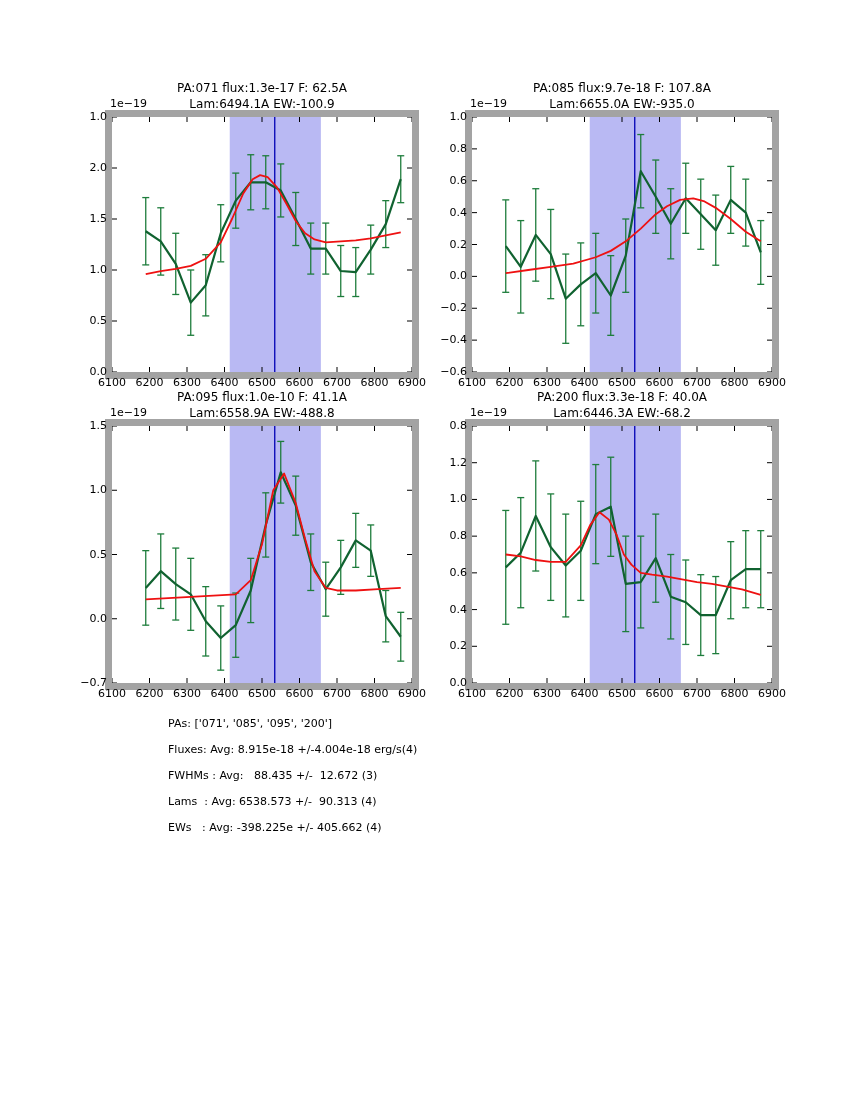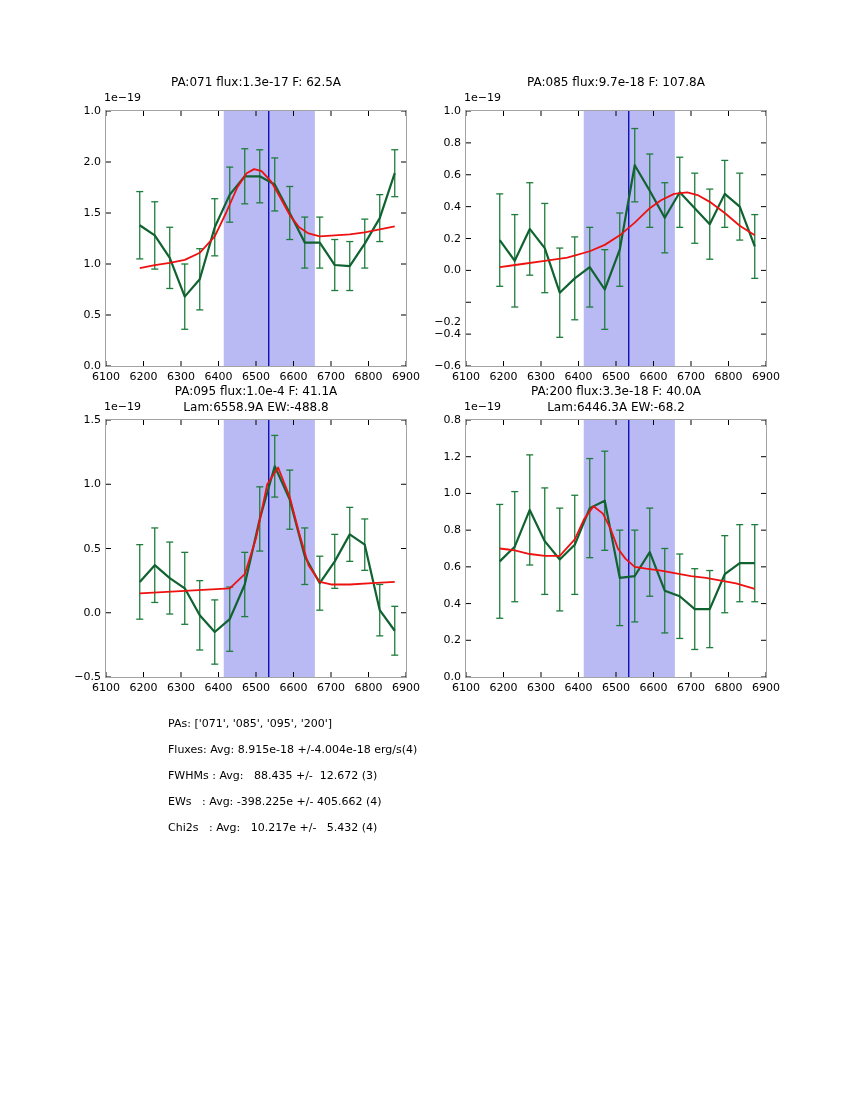--- a/index.html
+++ b/index.html
@@ -2,21 +2,21 @@
 <html><head>
 <meta charset="utf-8">
 <style>
   html,body{margin:0;padding:0;}
   body{
     width:850px;height:1100px;background:#ffffff;position:relative;
     font-family:"DejaVu Sans","Liberation Sans",sans-serif;color:#000;
     overflow:hidden;
   }
   .figure{position:absolute;left:0;top:0;width:850px;height:1100px;}
-  .axes{position:absolute;border:1px solid #a3a3a3;box-sizing:content-box;background:transparent;}
+  .axes{position:absolute;border:7px solid #a3a3a3;box-sizing:content-box;background:transparent;}
   .ax0{left:105px;top:110px;width:300px;height:255px;}
   .ax1{left:465px;top:110px;width:300px;height:255px;}
   .ax2{left:105px;top:419px;width:300px;height:257px;}
   .ax3{left:465px;top:419px;width:300px;height:257px;}
   .axes svg{position:absolute;left:0;top:0;display:block;}
   .title{position:absolute;left:-70px;right:-70px;text-align:center;font-size:12px;line-height:14px;white-space:pre;}
   .t1{top:-36px;}
   .t2{top:-20px;}
   .offset{position:absolute;left:-2px;top:-20px;font-size:11px;}
   .xtick{position:absolute;width:44px;text-align:center;font-size:11px;line-height:13px;}
@@ -24,20 +24,21 @@
   .summary{position:absolute;left:168px;top:711px;}
   .sline{font-size:11px;line-height:26px;white-space:pre;}
 </style>
 </head>
 <body>
 
 <div class="figure">
 
   <div class="axes ax0">
     <div class="title t1">PA:071 flux:1.3e-17 F: 62.5A</div>
+    <div class="title t2">Lam:6494.1A EW:-100.9</div>
     <div class="offset">1e−19</div>
   <svg width="300" height="255">
         <rect x="117.75" y="0" width="91.125" height="255" fill="#b9b9f3"></rect>
         <line x1="162.75" y1="0" x2="162.75" y2="255" stroke="#0000b4" stroke-width="1.3"></line>
         <g>
           <line x1="33.75" y1="80.58000000000001" x2="33.75" y2="147.90000000000003" stroke="#1e7d3c" stroke-width="1.3"></line>
           <line x1="30.25" y1="80.58000000000001" x2="37.25" y2="80.58000000000001" stroke="#1e7d3c" stroke-width="1.3"></line>
           <line x1="30.25" y1="147.90000000000003" x2="37.25" y2="147.90000000000003" stroke="#1e7d3c" stroke-width="1.3"></line>
         </g>
         <g>
@@ -172,20 +173,21 @@
       <div class="ytick" style="top: 248px;">0.0</div>
       <div class="ytick" style="top: 197px;">0.5</div>
       <div class="ytick" style="top: 146px;">1.0</div>
       <div class="ytick" style="top: 95px;">1.5</div>
       <div class="ytick" style="top: 44px;">2.0</div>
       <div class="ytick" style="top: -7px;">1.0</div>
     </div>
 
   <div class="axes ax1">
     <div class="title t1">PA:085 flux:9.7e-18 F: 107.8A</div>
+    <div class="title t2">Lam:6655.0A EW:-935.0</div>
     <div class="offset">1e−19</div>
   <svg width="300" height="255">
         <rect x="117.75" y="0" width="91.125" height="255" fill="#b9b9f3"></rect>
         <line x1="162.75" y1="0" x2="162.75" y2="255" stroke="#0000b4" stroke-width="1.3"></line>
         <g>
           <line x1="33.75" y1="82.875" x2="33.75" y2="175.3125" stroke="#1e7d3c" stroke-width="1.3"></line>
           <line x1="30.25" y1="82.875" x2="37.25" y2="82.875" stroke="#1e7d3c" stroke-width="1.3"></line>
           <line x1="30.25" y1="175.3125" x2="37.25" y2="175.3125" stroke="#1e7d3c" stroke-width="1.3"></line>
         </g>
         <g>
@@ -318,31 +320,31 @@
       <div class="xtick" style="left: 15.5px; top: 259px;">6200</div>
       <div class="xtick" style="left: 53px; top: 259px;">6300</div>
       <div class="xtick" style="left: 90.5px; top: 259px;">6400</div>
       <div class="xtick" style="left: 128px; top: 259px;">6500</div>
       <div class="xtick" style="left: 165.5px; top: 259px;">6600</div>
       <div class="xtick" style="left: 203px; top: 259px;">6700</div>
       <div class="xtick" style="left: 240.5px; top: 259px;">6800</div>
       <div class="xtick" style="left: 278px; top: 259px;">6900</div>
       <div class="ytick" style="top: 248px;">−0.6</div>
       <div class="ytick" style="top: 216.125px;">−0.4</div>
-      <div class="ytick" style="top: 184.25px; margin-top: 20px;">−0.2</div>
+      <div class="ytick" style="top: 184.25px;">−0.2</div>
       <div class="ytick" style="top: 152.375px;">0.0</div>
       <div class="ytick" style="top: 120.5px;">0.2</div>
       <div class="ytick" style="top: 88.625px;">0.4</div>
       <div class="ytick" style="top: 56.75px;">0.6</div>
       <div class="ytick" style="top: 24.875px;">0.8</div>
       <div class="ytick" style="top: -7px;">1.0</div>
     </div>
 
   <div class="axes ax2">
-    <div class="title t1">PA:095 flux:1.0e-4 F: 41.1A</div>
+    <div class="title t1">PA:095 flux:1.0e-10 F: 41.1A</div>
     <div class="title t2">Lam:6558.9A EW:-488.8</div>
     <div class="offset">1e−19</div>
   <svg width="300" height="257">
         <rect x="117.75" y="0" width="91.125" height="257" fill="#b9b9f3"></rect>
         <line x1="162.75" y1="0" x2="162.75" y2="257" stroke="#0000b4" stroke-width="1.3"></line>
         <g>
           <line x1="33.75" y1="124.64500000000001" x2="33.75" y2="199.175" stroke="#1e7d3c" stroke-width="1.3"></line>
           <line x1="30.25" y1="124.64500000000001" x2="37.25" y2="124.64500000000001" stroke="#1e7d3c" stroke-width="1.3"></line>
           <line x1="30.25" y1="199.175" x2="37.25" y2="199.175" stroke="#1e7d3c" stroke-width="1.3"></line>
         </g>
@@ -466,21 +468,21 @@
       </svg>
       <div class="xtick" style="left: -22px; top: 261px;">6100</div>
       <div class="xtick" style="left: 15.5px; top: 261px;">6200</div>
       <div class="xtick" style="left: 53px; top: 261px;">6300</div>
       <div class="xtick" style="left: 90.5px; top: 261px;">6400</div>
       <div class="xtick" style="left: 128px; top: 261px;">6500</div>
       <div class="xtick" style="left: 165.5px; top: 261px;">6600</div>
       <div class="xtick" style="left: 203px; top: 261px;">6700</div>
       <div class="xtick" style="left: 240.5px; top: 261px;">6800</div>
       <div class="xtick" style="left: 278px; top: 261px;">6900</div>
-      <div class="ytick" style="top: 250px;">−0.5</div>
+      <div class="ytick" style="top: 250px;">−0.7</div>
       <div class="ytick" style="top: 185.75px;">0.0</div>
       <div class="ytick" style="top: 121.5px;">0.5</div>
       <div class="ytick" style="top: 57.25px;">1.0</div>
       <div class="ytick" style="top: -7px;">1.5</div>
     </div>
 
   <div class="axes ax3">
     <div class="title t1">PA:200 flux:3.3e-18 F: 40.0A</div>
     <div class="title t2">Lam:6446.3A EW:-68.2</div>
     <div class="offset">1e−19</div>
@@ -632,17 +634,17 @@
       <div class="ytick" style="top: 103.143px;">0.8</div>
       <div class="ytick" style="top: 66.4286px;">1.0</div>
       <div class="ytick" style="top: 29.7143px;">1.2</div>
       <div class="ytick" style="top: -7px;">0.8</div>
     </div>
 
   <div class="summary">
     <div class="sline">PAs: ['071', '085', '095', '200']</div>
     <div class="sline">Fluxes: Avg: 8.915e-18 +/-4.004e-18 erg/s(4)</div>
     <div class="sline">FWHMs : Avg:   88.435 +/-  12.672 (3)</div>
+    <div class="sline">Lams  : Avg: 6538.573 +/-  90.313 (4)</div>
     <div class="sline">EWs   : Avg: -398.225e +/- 405.662 (4)</div>
-    <div class="sline">Chi2s   : Avg:   10.217e +/-   5.432 (4)</div>
   </div>
 
 </div>
 
 </body></html>

